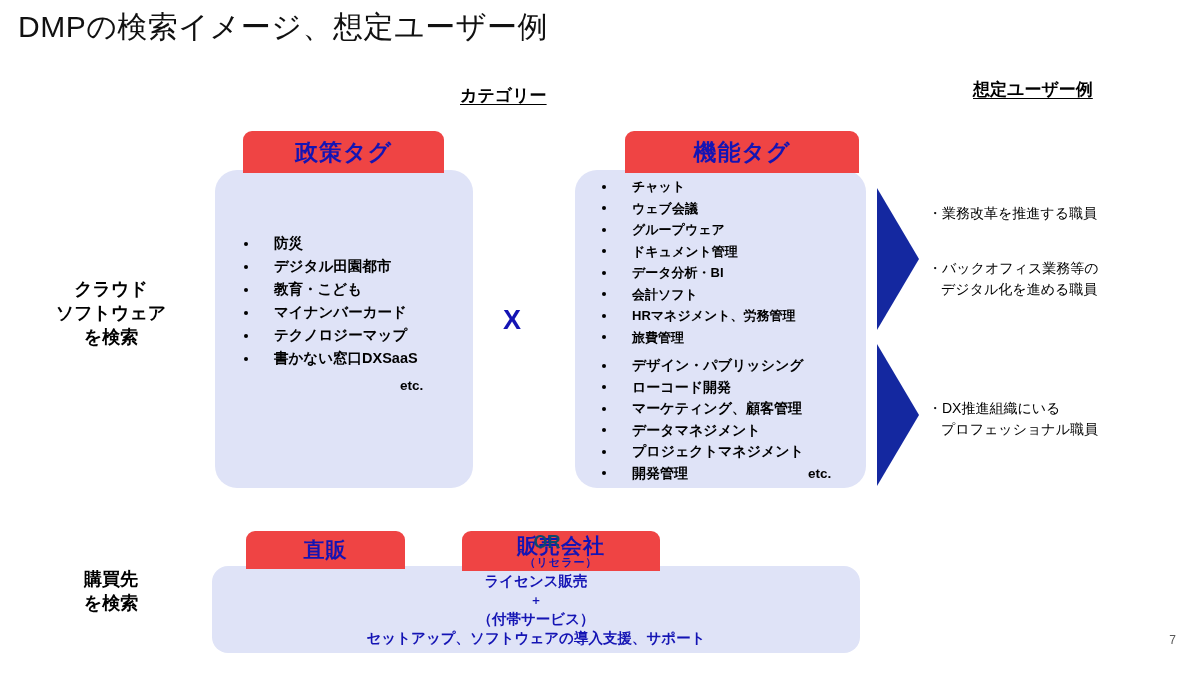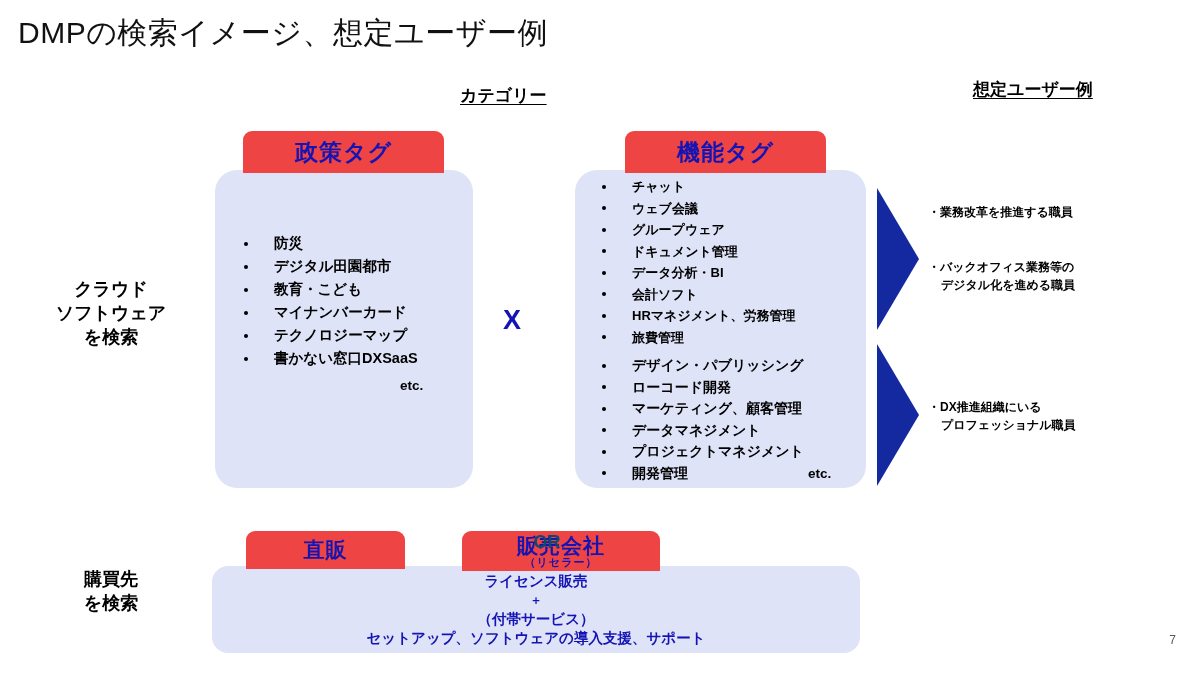--- a/index.html
+++ b/index.html
@@ -19,21 +19,21 @@
     position: absolute;
     inset: 0;
     width: 1200px;
     height: 674px;
   }
 
   
   .slide-title {
     position: absolute;
     left: 18px;
-    top: 13px;
+    top: 7px;
     font-size: 30px;
     font-weight: 400;
     letter-spacing: 0.5px;
     color: #111111;
     white-space: nowrap;
   }
 
   
   .col-header {
     position: absolute;
@@ -74,21 +74,21 @@
     letter-spacing: 1px;
   }
   .panel {
     position: absolute;
     background: #dfe3f7;
     border-radius: 22px;
   }
 
   #policy-tab  { left: 243px; top: 131px; width: 201px; height: 42px; }
   #policy-panel{ left: 215px; top: 170px; width: 258px; height: 318px; }
-  #func-tab    { left: 625px; top: 131px; width: 201px; height: 42px; }
+  #func-tab    { left: 625px; top: 131px; width: 234px; height: 42px; }
   #func-panel  { left: 575px; top: 170px; width: 291px; height: 318px; }
 
   
   ul.bullets {
     position: absolute;
     margin: 0;
     padding: 0;
     list-style: none;
   }
   ul.bullets li {
@@ -156,22 +156,22 @@
     width: 42px;
     height: 142px;
   }
   #arrow-top    { left: 877px; top: 188px; }
   #arrow-bottom { left: 877px; top: 344px; }
   .arrow svg { display: block; }
 
   
   .user-note {
     position: absolute;
-    font-size: 12px;
-    font-weight: bold;
+    font-size: 14px;
+    font-weight: normal;
     line-height: 1.5;
     color: #000000;
     white-space: nowrap;
   }
   #user-note-1 { left: 928px; top: 203px; }
   #user-note-2 { left: 928px; top: 258px; }
   #user-note-3 { left: 928px; top: 398px; }
   .user-note .indent { display: block; padding-left: 13px; }
 
   

